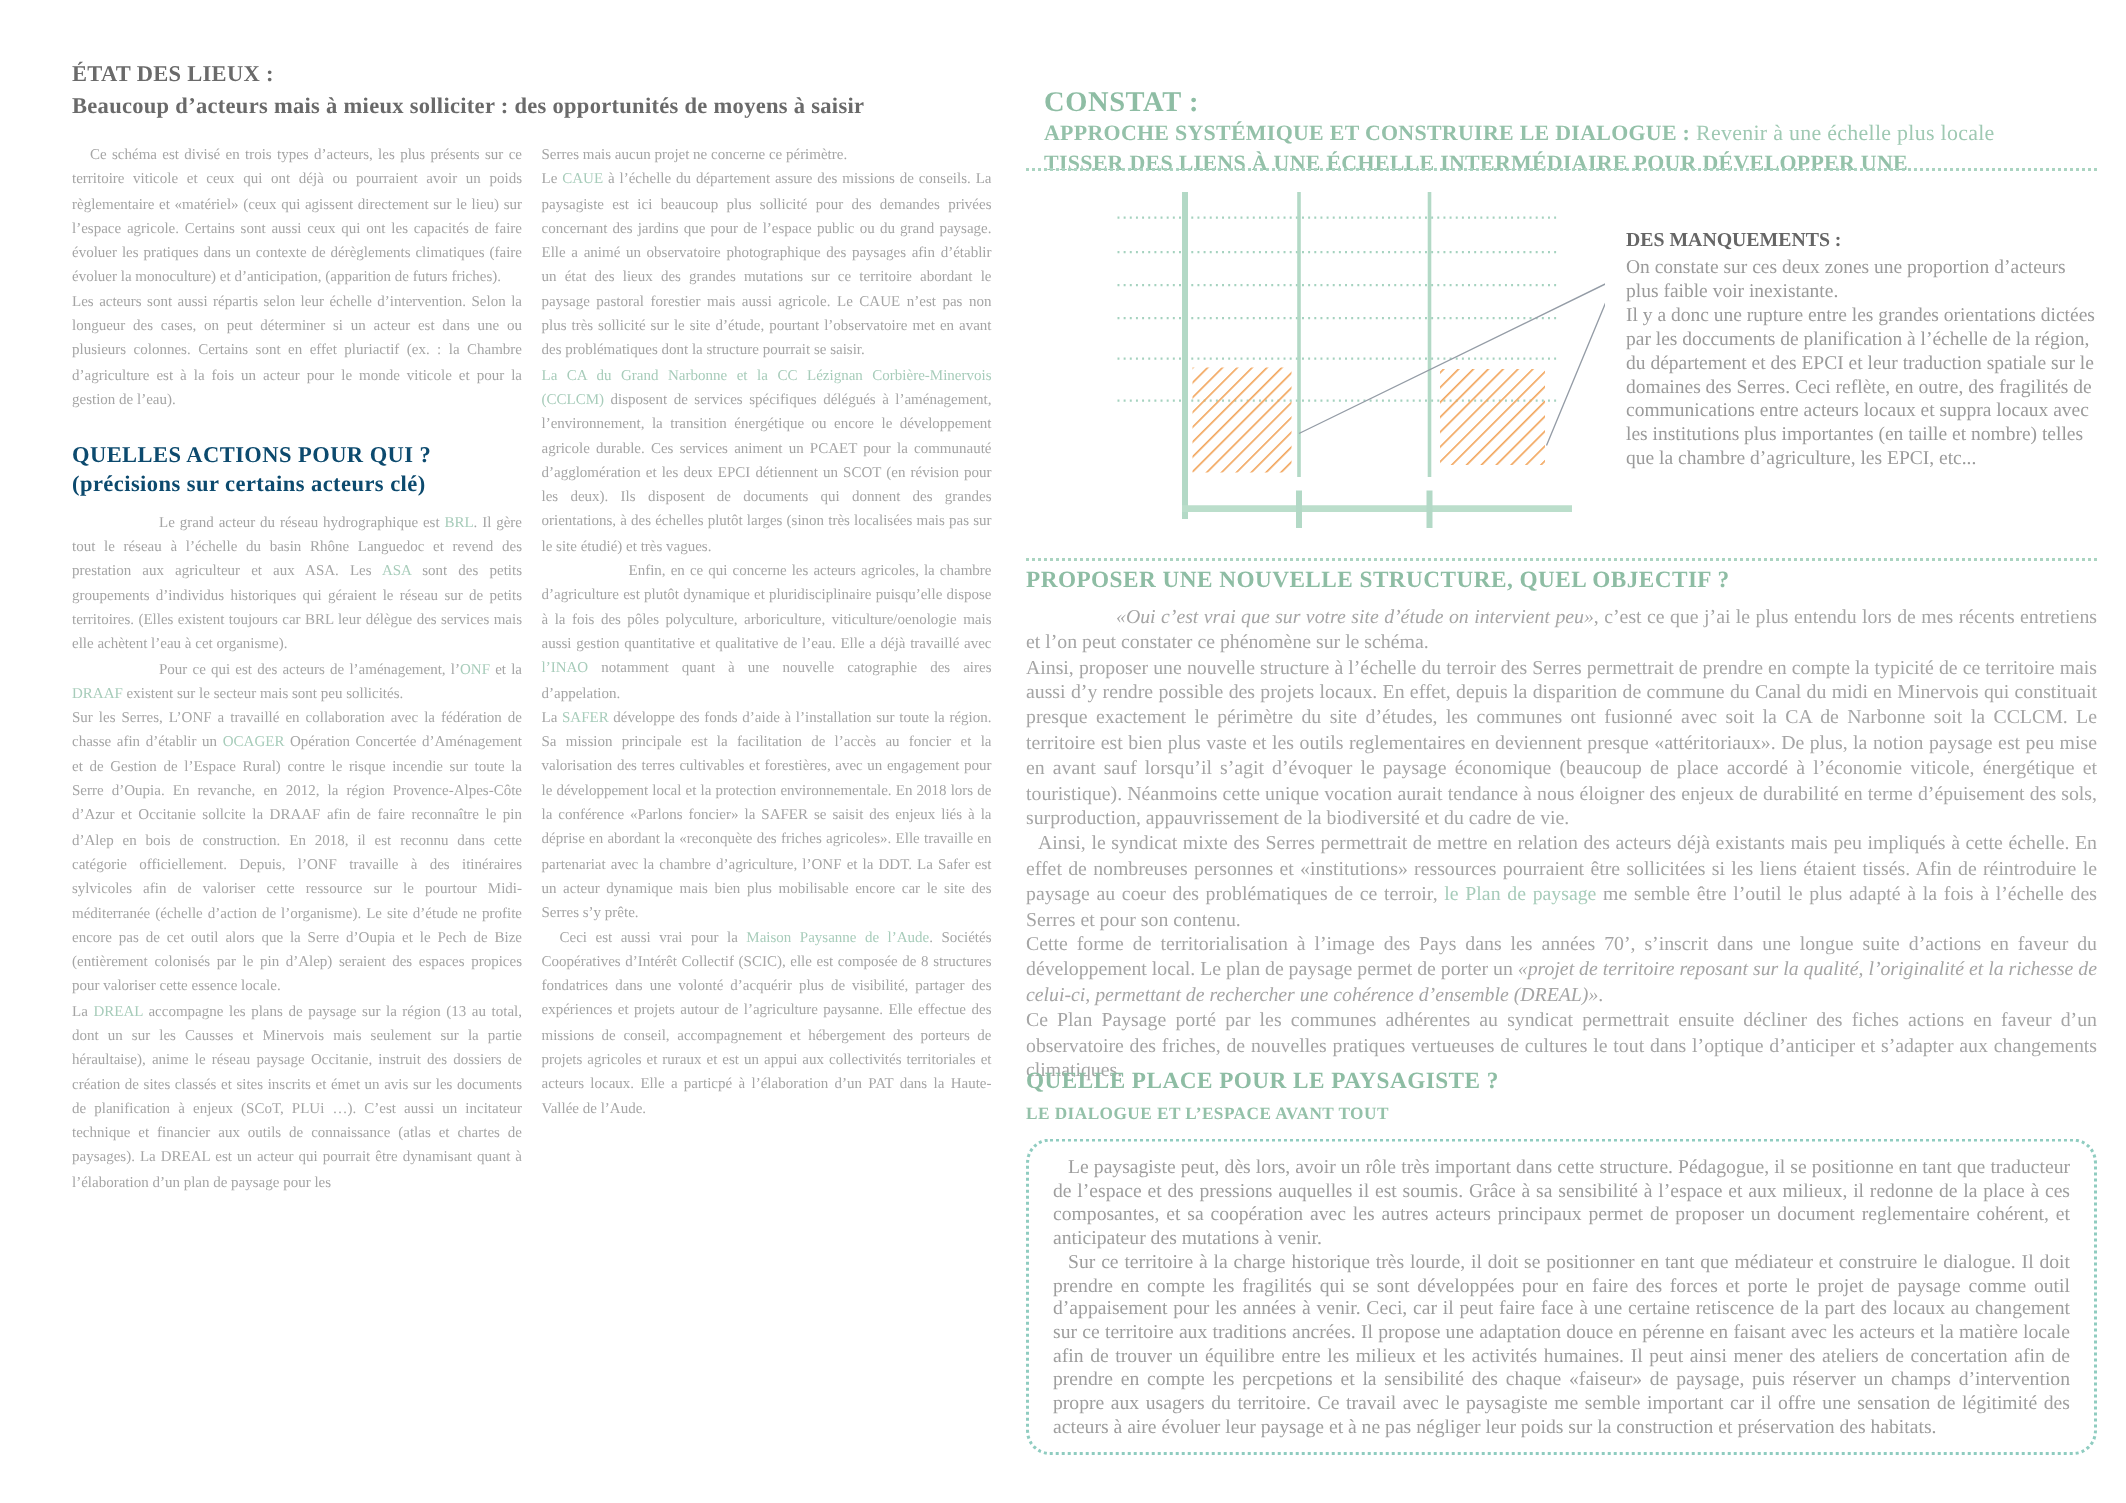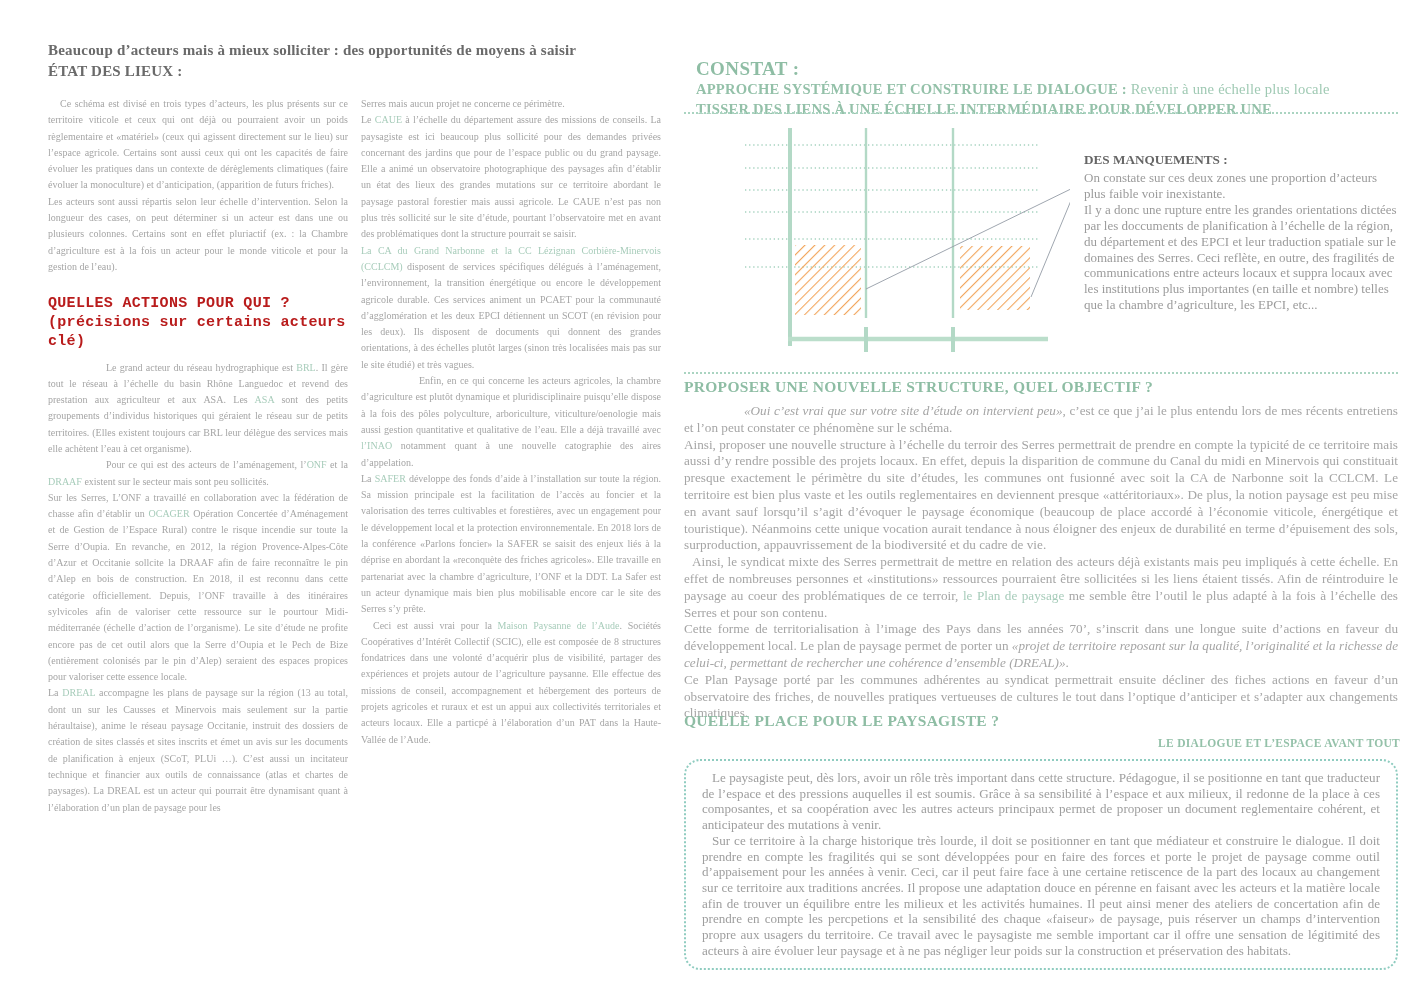--- a/index.html
+++ b/index.html
@@ -16,21 +16,21 @@
   .cols { display: flex; gap: 13px; margin-top: 14px; }
   .col { width: 300px; }
   .col p {
     font-size: 10px; line-height: 16.3px; color: #a5a5a5;
     text-align: justify; margin: 0;
   }
   .ind-sm { text-indent: 12px; }
   .ind-lg { text-indent: 58px; }
   .hl { color: #a7ccba; }
   .it { font-style: italic; }
-  .sub-heading { color: #b91c1c; font-size: 15px; font-weight: bold; line-height: 1.25; margin: 20px 0 8px 0; letter-spacing: 0.3px; font-family: Liberation Mono, monospace; }
+  .sub-heading { color: #0c4a6e; font-size: 15px; font-weight: bold; line-height: 1.25; margin: 20px 0 8px 0; letter-spacing: 0.3px; }
   .sub-heading span { display: block; }
   
   .right-pane { position: absolute; left: 684px; top: 46px; width: 716px; height: 950px; }
   .constat { position: absolute; top: 0; left: 12px; width: 716px; margin-top: 12px; }
   .c-title { display: block; color: #8ebda4; font-size: 19px; font-weight: bold; letter-spacing: 0.4px; }
   .c-sub { display: block; color: #94c1a9; font-size: 14.6px; font-weight: bold; line-height: 1.35; letter-spacing: 0.2px; }
   .c-light { font-weight: normal; color: #9fc9b3; }
   .dotted-rule { position: absolute; left: 0; width: 714px; border-top: 2px dotted #aad4c1; }
   .rule-top { top: 66px; }
   .rule-mid { top: 326px; }
@@ -38,36 +38,36 @@
   .diag-svg { position: absolute; left: 46px; top: 0; }
   .callout { position: absolute; left: 400px; top: 40px; width: 314px; }
   .callout-title { font-size: 13.2px; font-weight: bold; color: #666666; margin-bottom: 2px; }
   .callout-body { font-size: 13px; line-height: 15.9px; color: #9b9b9b; white-space: pre-line; }
   .proposer { position: absolute; top: 332px; left: 0; width: 714px; }
   .proposer h2, .paysagiste h2 { color: #8ebda4; font-size: 15.5px; font-weight: bold; letter-spacing: 0.3px; margin: 0 0 7px 0; }
   .proposer p { font-size: 13.2px; line-height: 16.8px; color: #a5a5a5; text-align: justify; margin: 0; }
   .q-first { text-indent: 60px; }
   .sm-indent { text-indent: 8px; }
   .paysagiste { position: absolute; top: 666px; left: 0; width: 716px; }
-  .paysagiste h3 { color: #94c1a9; font-size: 11.5px; font-weight: bold; letter-spacing: 0.3px; margin: 0 0 10px 0; text-align: right; }
+  .paysagiste h3 { color: #94c1a9; font-size: 11.5px; font-weight: bold; letter-spacing: 0.3px; margin: 0 0 10px 0; }
   .dotted-box {
     border: 2px dotted #8fccc0; border-radius: 16px;
     padding: 9px 16px 10px 16px; width: 714px;
   }
   .dotted-box p { font-size: 13.1px; line-height: 15.7px; color: #9e9e9e; text-align: justify; text-indent: 10px; margin: 0; }
 </style>
 </head>
 <body>
 
 <div class="page">
 
   <section class="left-pane">
     <h1 class="main-title">
+      <span>ÉTAT DES LIEUX :</span>
       <span>Beaucoup d’acteurs mais à mieux  solliciter : des opportunités de moyens à saisir</span>
-      <span>ÉTAT DES LIEUX :</span>
     </h1>
     <div class="cols">
       <div class="col">
         <p class="ind-sm"><span>Ce schéma est divisé en trois types d’acteurs, les plus présents sur ce territoire viticole et ceux qui ont déjà ou pourraient avoir un poids règlementaire et «matériel» (ceux qui agissent directement sur le lieu) sur l’espace agricole. Certains sont aussi ceux qui ont les capacités de faire évoluer les pratiques dans un contexte de dérèglements climatiques (faire évoluer la monoculture) et d’anticipation, (apparition de futurs friches).</span></p>
         <p><span>Les acteurs sont aussi répartis selon leur échelle d’intervention. Selon la longueur des cases, on peut déterminer si un acteur est dans une ou plusieurs colonnes. Certains sont en effet pluriactif (ex. : la Chambre d’agriculture est à la fois un acteur pour le monde viticole et pour la gestion de l’eau).</span></p>
         <h2 class="sub-heading">
           <span>QUELLES ACTIONS POUR QUI ?</span>
           <span>(précisions sur certains acteurs clé)</span>
         </h2>
         <p class="ind-lg"><span>Le grand acteur du réseau hydrographique est </span><span class="hl">BRL</span><span>. Il gère tout le réseau à l’échelle du basin Rhône Languedoc et revend des prestation aux agriculteur et aux ASA. Les </span><span class="hl">ASA</span><span> sont des petits groupements d’individus historiques qui géraient le réseau sur de petits territoires. (Elles existent toujours car BRL leur délègue des services mais elle achètent l’eau à cet organisme).</span></p>

